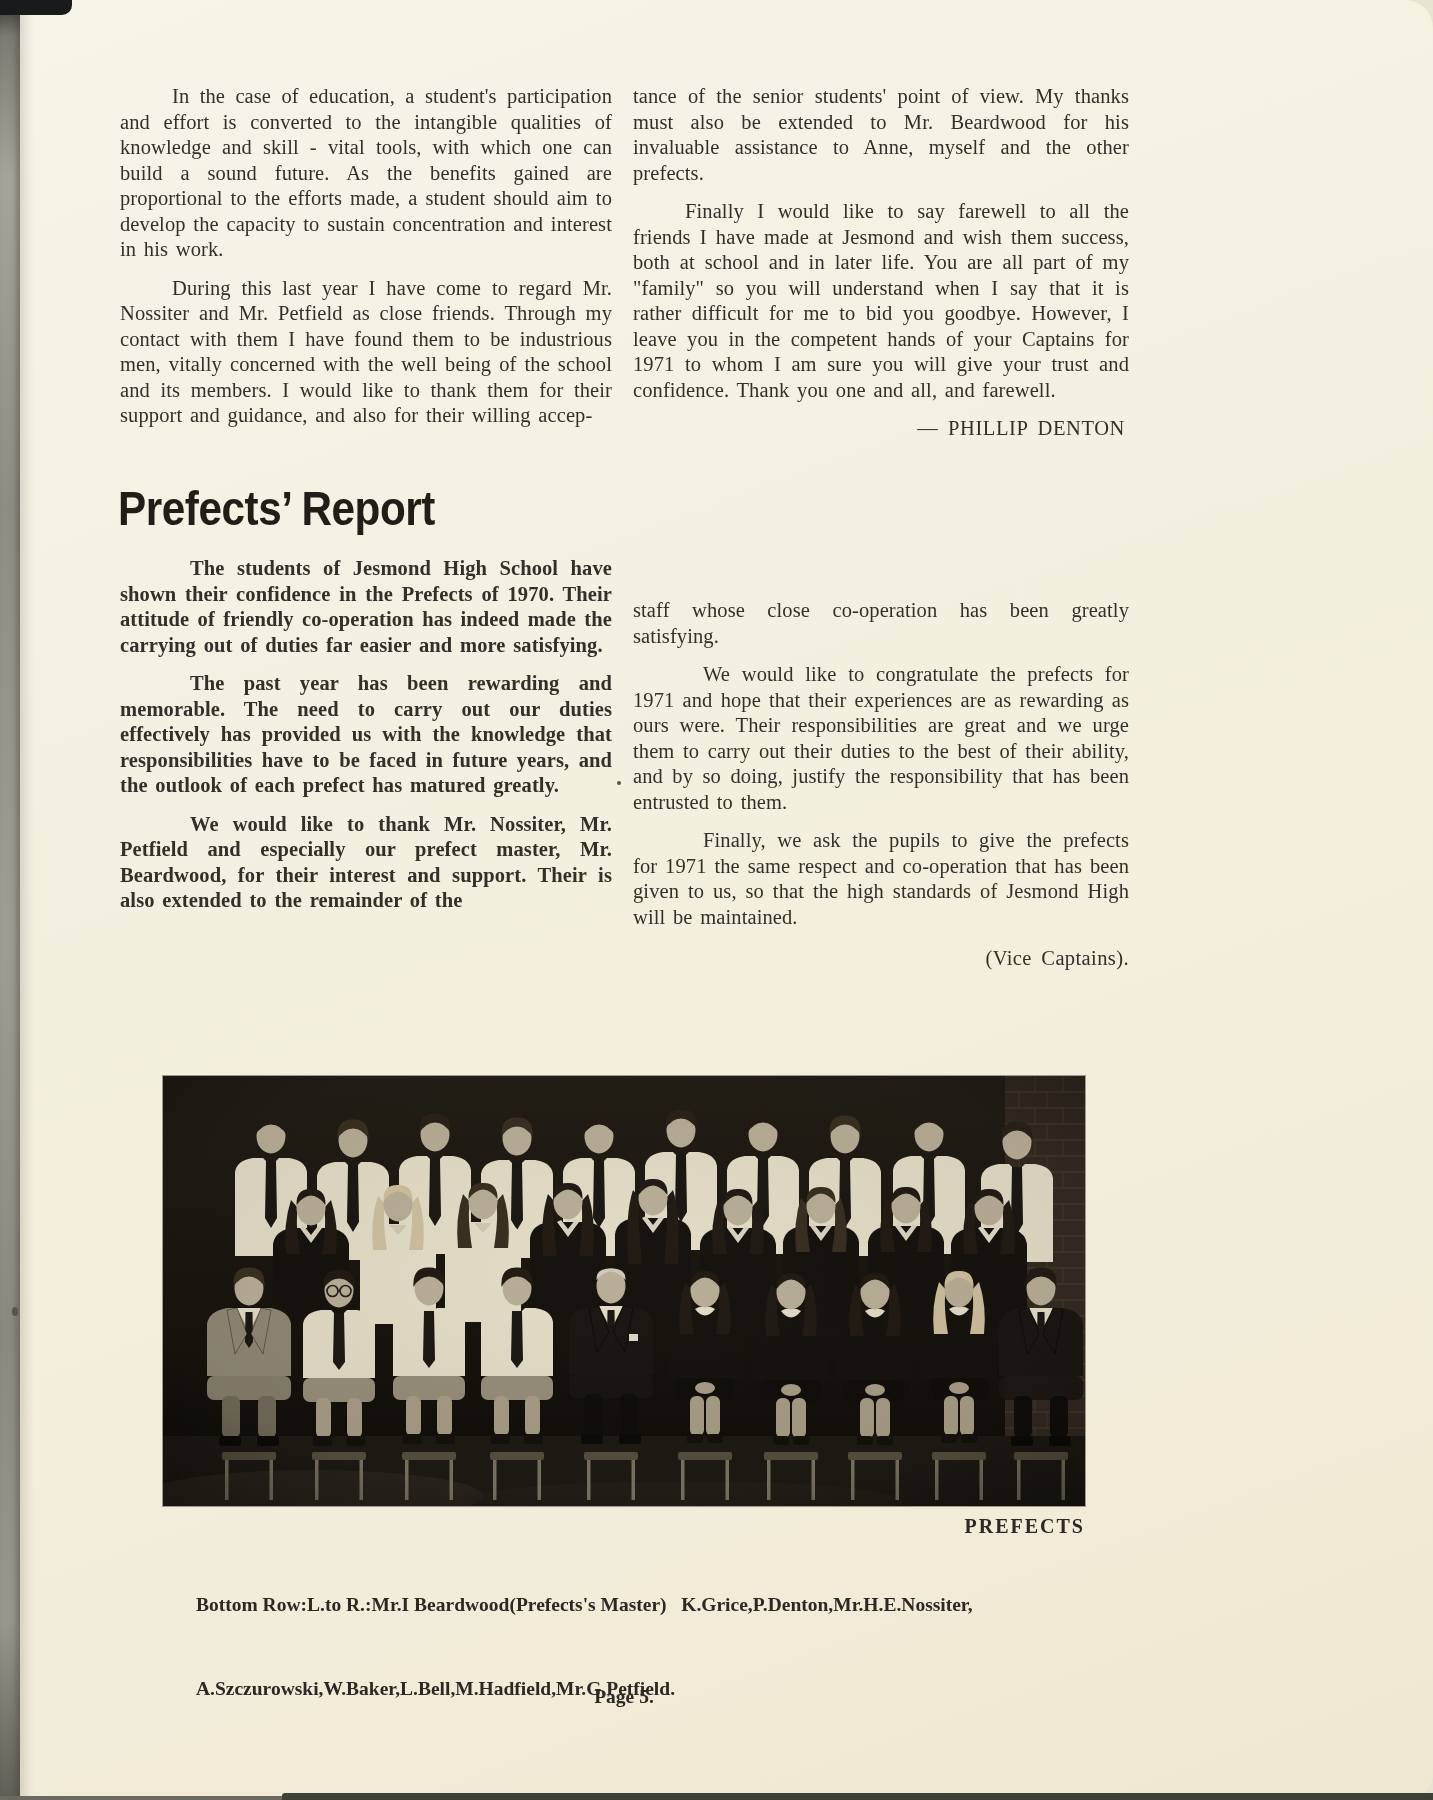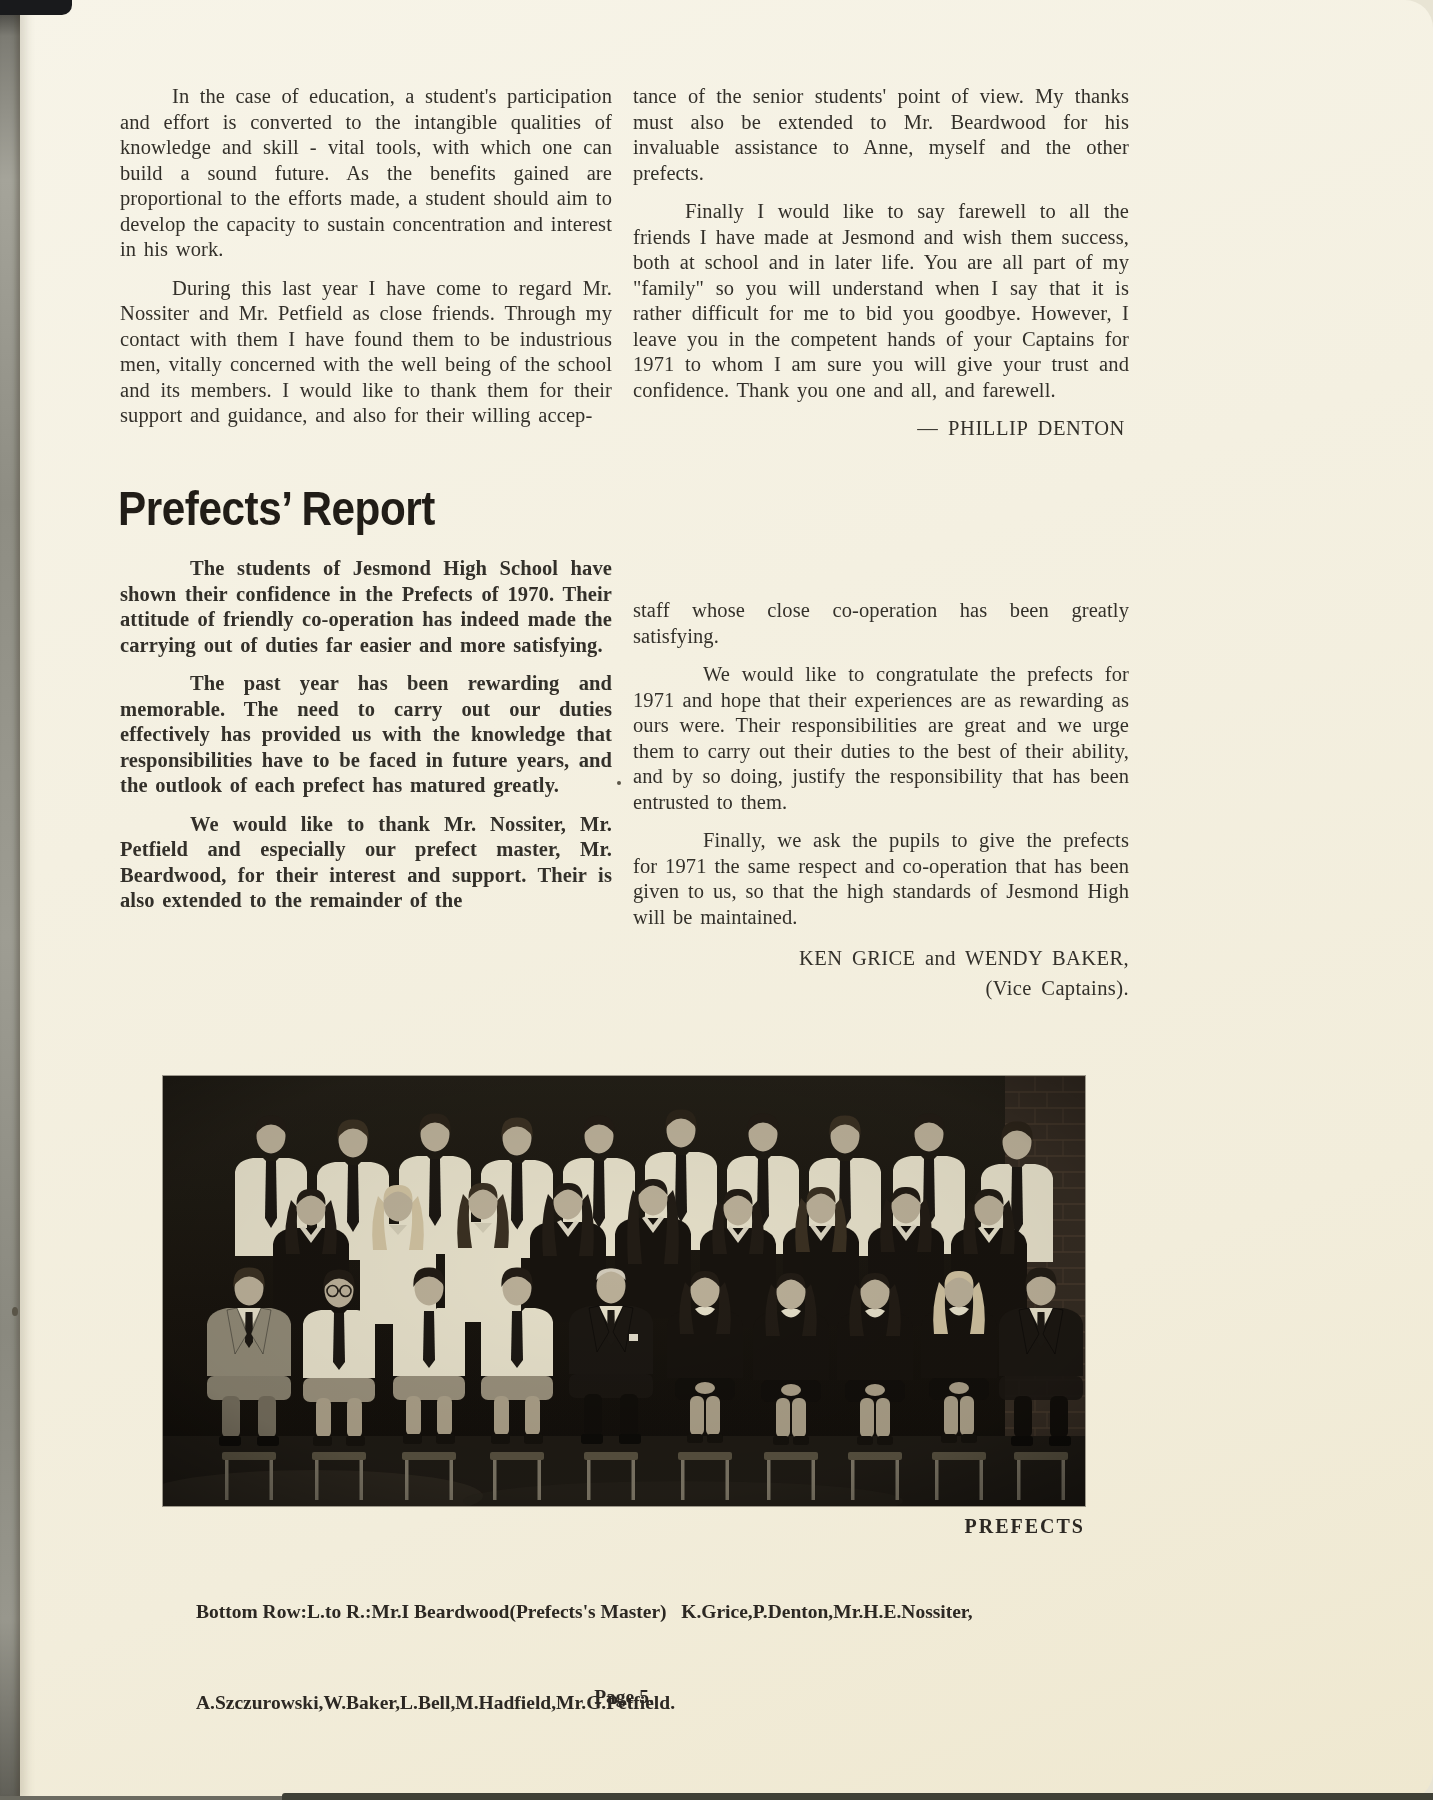--- a/index.html
+++ b/index.html
@@ -72,21 +72,21 @@
 
   .caption-title {
     position:absolute; left:163px; top:1515px; width:922px; text-align:right;
     font-weight:700; font-size:20px; letter-spacing:2px; color:#2c2823;
   }
   .caption {
     position:absolute; left:196px; top:1547px; width:1060px;
     font-weight:700; font-size:19.5px; line-height:23px; color:#2c2823;
     white-space:pre-wrap;
   }
-  .caption > div { margin-bottom:15px;margin-top:7px; }
+  .caption > div { margin-bottom:15px; }
   .page-number {
     position:absolute; left:163px; top:1686px; width:922px; text-align:center;
     font-weight:700; font-size:19.5px; color:#2c2823;
   }
 </style>
 </head>
 <body>
 
 <div class="page">
   <div class="binding"></div>
@@ -113,21 +113,20 @@
     <p class="ind2">The students of Jesmond High School have shown their confidence in the Prefects of 1970.  Their attitude of friendly co-operation has indeed made the carrying out of duties far easier and more satisfying.</p>
     <p class="ind2">The past year has been rewarding and memorable.  The need to carry out our duties effectively has provided us with the knowledge that responsibilities have to be faced in future years, and the outlook of each prefect has matured greatly.</p>
     <p class="ind2">We would like to thank Mr. Nossiter, Mr. Petfield and especially our prefect master, Mr. Beardwood, for their interest and support. Their is also extended to the remainder of the</p>
   </div>
 
   <div class="col report-right-col">
     <p>staff whose close co-operation has been greatly satisfying.</p>
     <p class="ind2">We would like to congratulate the prefects for 1971 and hope that their experiences are as rewarding as ours were.  Their responsibilities are great and we urge them to carry out their duties to the best of their ability, and by so doing, justify the responsibility that has been entrusted to them.</p>
     <p class="ind2">Finally, we ask the pupils to give the prefects for 1971 the same respect and co-operation that has been given to us, so that the high standards of Jesmond High will be maintained.</p>
     <div class="sig2">
-      <div>KEN GRICE and WENDY BAKER,</div>
       <div>(Vice Captains).</div>
     </div>
   </div>
 
   <div class="photo-frame">
     <svg id="photo-svg" viewBox="0 0 922 430" preserveAspectRatio="none">
         <defs>
     <linearGradient id="pbg" x1="0" y1="0" x2="0" y2="1">
       <stop offset="0" stop-color="#231f17"></stop>
             <stop offset="0.55" stop-color="#18140e"></stop>

